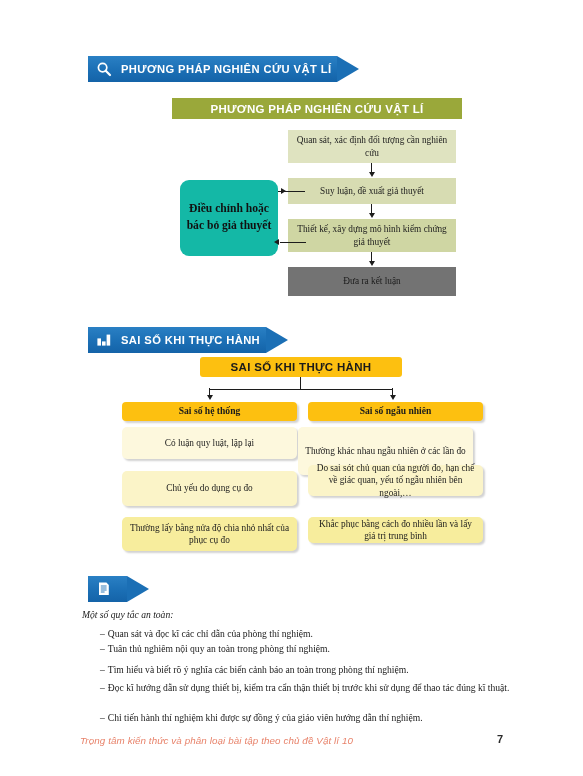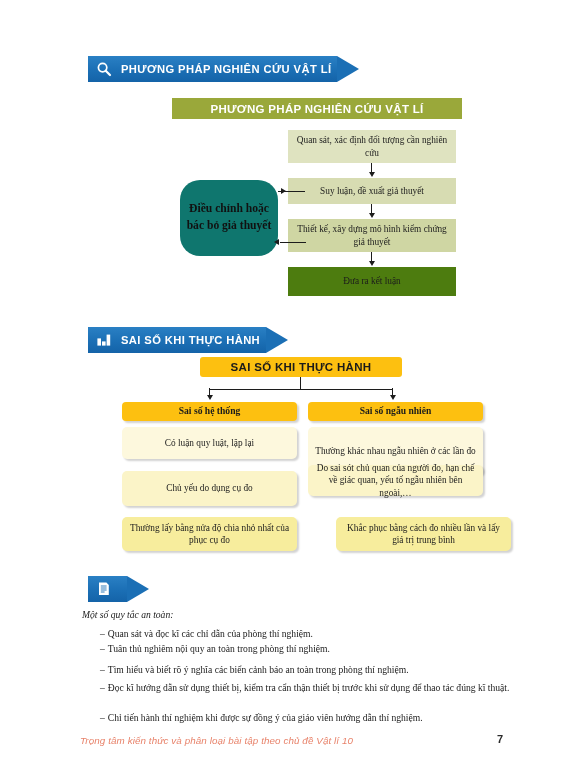--- a/index.html
+++ b/index.html
@@ -78,22 +78,22 @@
     text-align:center;
     font-size:9.3px;
     line-height:1.32;
     color:#1c1c1c;
     padding:2px 5px;
     box-sizing:border-box;
   }
   .g-light   { background:#dfe3c0; }
   .g-mid     { background:#d7dcb2; }
   .g-mid2    { background:#cfd6a3; }
-  .g-dark    { background:#4d7c0f; }
-  .g-accent  { background:#0f766e; border-radius:20px; }
+  .g-dark    { background:#737373; }
+  .g-accent  { background:#14b8a6; border-radius:9px; }
 
   .y-head    { background:#fdc010; border-radius:4px; font-weight:bold; font-size:9.6px; }
   .y-1       { background:#fdf8dd; border-radius:5px; }
   .y-2       { background:#fbf4c8; border-radius:5px; }
   .y-3       { background:#f7ed9d; border-radius:5px; }
   .shadow    { box-shadow:2px 2px 2px rgba(0,0,0,0.18); }
 
   .accent-text {
     font-weight:bold;
     font-size:11.6px;
@@ -211,23 +211,23 @@
 <div class="arr-d" style="left:206.5px; top:395px;"></div>
 <div class="vline" style="left:392px; top:388px; height:9px;"></div>
 <div class="arr-d" style="left:389.5px; top:395px;"></div>
 
 <div class="node y-head shadow" style="left:122px; top:402px; width:175px; height:19px;">Sai số hệ thống</div>
 <div class="node y-1 shadow" style="left:122px; top:427px; width:175px; height:32px;">Có luận quy luật, lặp lại</div>
 <div class="node y-2 shadow" style="left:122px; top:471px; width:175px; height:35px;">Chủ yếu do dụng cụ đo</div>
 <div class="node y-3 shadow" style="left:122px; top:517px; width:175px; height:34px;">Thường lấy bằng nửa độ chia nhỏ nhất của phục cụ đo</div>
 
 <div class="node y-head shadow" style="left:308px; top:402px; width:175px; height:19px;">Sai số ngẫu nhiên</div>
-<div class="node y-1 shadow" style="left:308px; top:427px; width:175px; height:48px;">Thường khác nhau ngẫu nhiên ở các lần đo</div>
+<div class="node y-1 shadow" style="left:298px; top:427px; width:175px; height:48px;">Thường khác nhau ngẫu nhiên ở các lần đo</div>
 <div class="node y-2 shadow" style="left:308px; top:465px; width:175px; height:31px;">Do sai sót chủ quan của người đo, hạn chế về giác quan, yếu tố ngẫu nhiên bên ngoài,…</div>
-<div class="node y-3 shadow" style="left:308px; top:517px; width:175px; height:34px;margin-left:28px;">Khắc phục bằng cách đo nhiều lần và lấy giá trị trung bình</div>
+<div class="node y-3 shadow" style="left:308px; top:517px; width:175px; height:26px;">Khắc phục bằng cách đo nhiều lần và lấy giá trị trung bình</div>
 
 <div class="banner" style="left:88px; top:576px;">
   <div class="banner-body">
     <span class="banner-icon">
       <svg width="16" height="16" viewBox="0 0 16 16">
         <path d="M3 1.6 h7.4 l2.4 2.4 v10 h-9.8 z" fill="#ffffff"></path>
         <line x1="4.8" y1="5" x2="10.6" y2="5" stroke="#1b6fb5" stroke-width="0.9"></line>
         <line x1="4.8" y1="7" x2="10.6" y2="7" stroke="#1b6fb5" stroke-width="0.9"></line>
         <line x1="4.8" y1="9" x2="10.6" y2="9" stroke="#1b6fb5" stroke-width="0.9"></line>
         <line x1="4.8" y1="11" x2="8.6" y2="11" stroke="#1b6fb5" stroke-width="0.9"></line>

